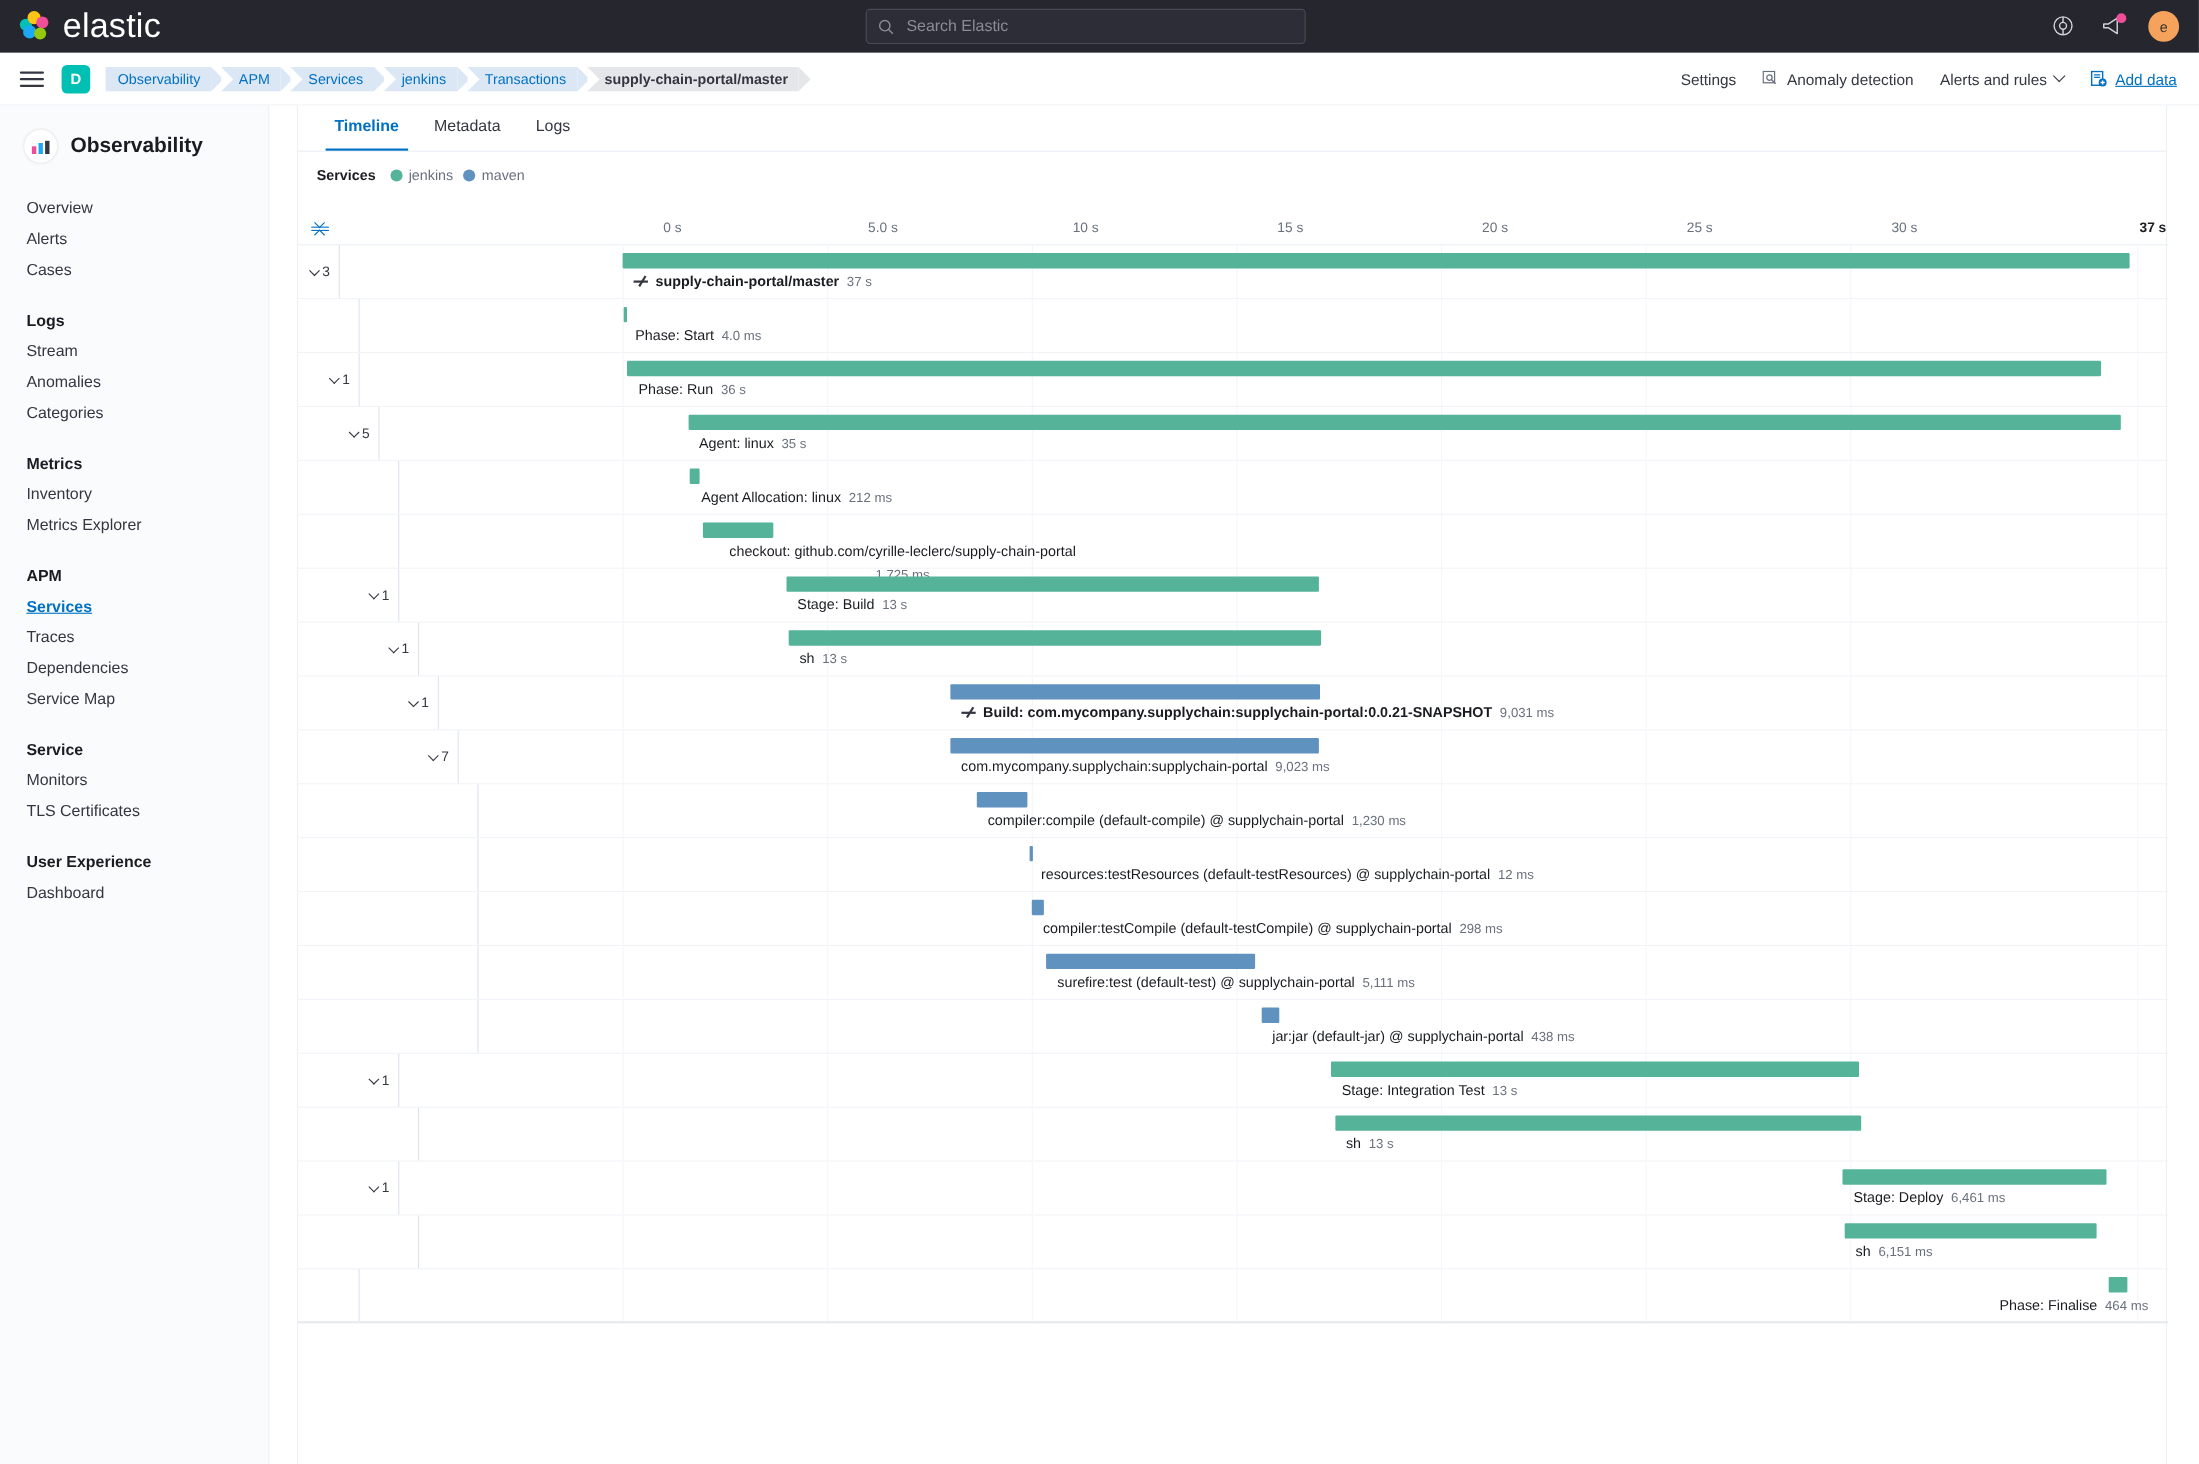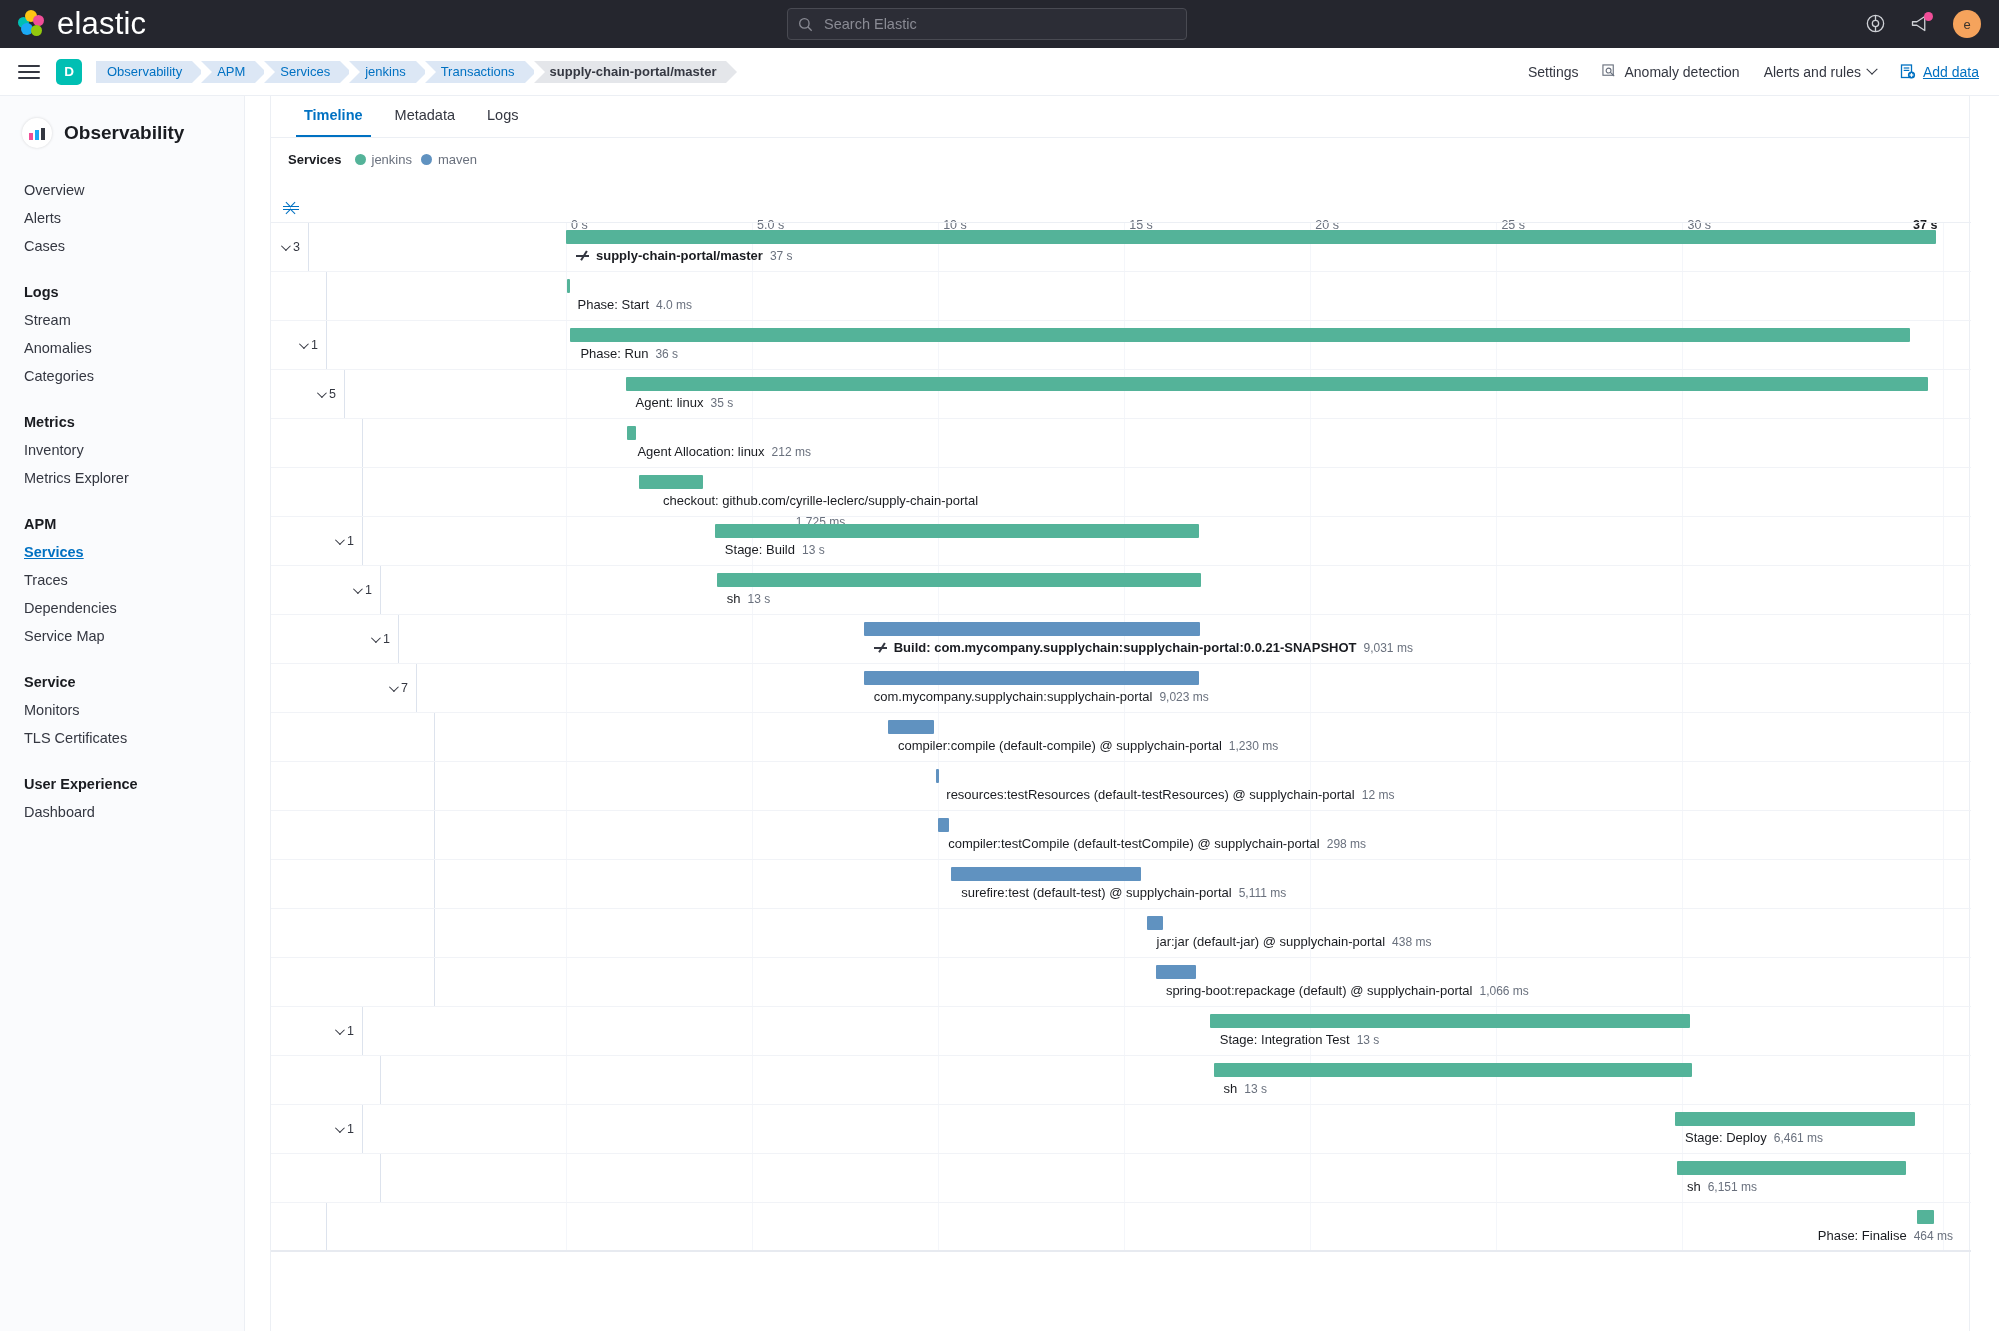--- a/index.html
+++ b/index.html
@@ -109,21 +109,21 @@
   .tab.active::after { content: ""; position: absolute; left: 8px; right: 8px; bottom: 0; height: 2px; background: #0071c2; }
 
   .services-row { display: flex; align-items: center; gap: 9px; padding: 14px 0 0 17px; }
   .services-label { font-size: 13px; font-weight: bold; color: #1a1c21; margin-right: 4px; }
   .svc { display: flex; align-items: center; gap: 6px; font-size: 13px; color: #69707d; }
   .dot { width: 11px; height: 11px; border-radius: 50%; display: inline-block; }
 
   
   .wf { position: absolute; left: 0; top: 100px; width: 1700px; }
   .axis { position: relative; height: 26px; margin-left: 0px; }
-  .axis .tick { position: absolute; font-size: 12.5px; color: #69707d; top: 22px; }
+  .axis .tick { position: absolute; font-size: 12.5px; color: #69707d; top: 4px; margin-left: 32px; }
   .axis .tick.last { color: #1a1c21; font-weight: bold; }
   .collapse-icon { position: absolute; left: 12px; top: 2px; width: 16px; height: 18px; }
   .collapse-icon i { display: block; position: absolute; left: 0; width: 16px; height: 0; border-top: 1.6px solid #0071c2; }
   .collapse-icon i.l1 { top: 8px; }
   .collapse-icon i.l2 { top: 11px; }
   .chevdn, .chevup { position: absolute; left: 4px; width: 7px; height: 7px; border-right: 1.6px solid #0071c2; border-bottom: 1.6px solid #0071c2; }
   .chevdn { top: 1px; transform: rotate(45deg); }
   .chevup { top: 12px; transform: rotate(-135deg); }
 
   .rows { position: relative; border-top: 1px solid #eceff4; }
@@ -572,36 +572,20 @@
           </div>
           <div class="row">
             <div class="vgrid" style="left: 295px;"></div>
             <div class="vgrid" style="left: 481.081px;"></div>
             <div class="vgrid" style="left: 667.162px;"></div>
             <div class="vgrid" style="left: 853.243px;"></div>
             <div class="vgrid" style="left: 1039.32px;"></div>
             <div class="vgrid" style="left: 1225.41px;"></div>
             <div class="vgrid" style="left: 1411.49px;"></div>
             <div class="vgrid" style="left: 1672px;"></div>
-            <div class="acc" style="left: 0px; width: 164px;"></div>
-            <div class="bar" style="left: 884.877px; width: 39.8214px; background: rgb(96, 146, 192);"></div>
-            <div class="lbl" style="left: 894.877px;">
-              <span>spring-boot:repackage (default) @ supplychain-portal</span>
-              <span class="dur">1,066 ms</span>
-            </div>
-          </div>
-          <div class="row">
-            <div class="vgrid" style="left: 295px;"></div>
-            <div class="vgrid" style="left: 481.081px;"></div>
-            <div class="vgrid" style="left: 667.162px;"></div>
-            <div class="vgrid" style="left: 853.243px;"></div>
-            <div class="vgrid" style="left: 1039.32px;"></div>
-            <div class="vgrid" style="left: 1225.41px;"></div>
-            <div class="vgrid" style="left: 1411.49px;"></div>
-            <div class="vgrid" style="left: 1672px;"></div>
             <div class="acc" style="left: 0px; width: 92px;">
               <span class="cv"></span>
               <span>1</span>
             </div>
             <div class="bar" style="left: 938.841px; width: 480.089px; background: rgb(84, 179, 153);"></div>
             <div class="lbl" style="left: 948.841px;">
               <span>Stage: Integration Test</span>
               <span class="dur">13 s</span>
             </div>
           </div>

